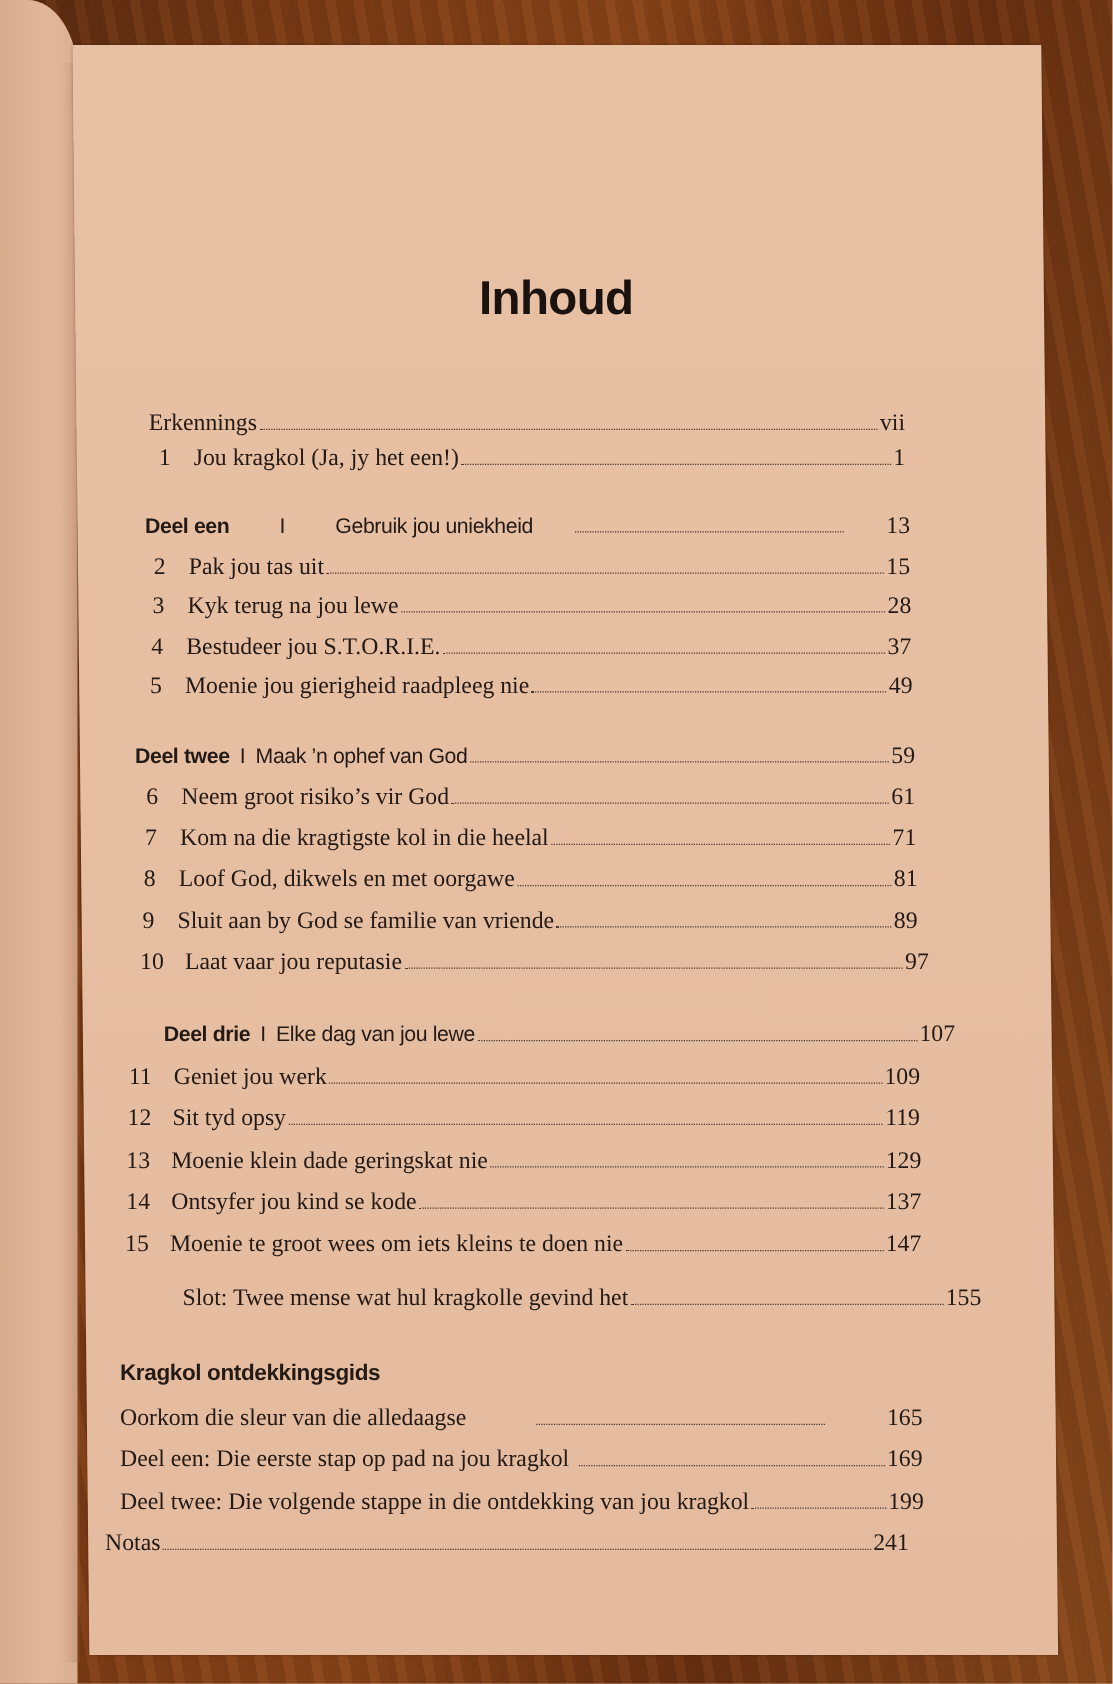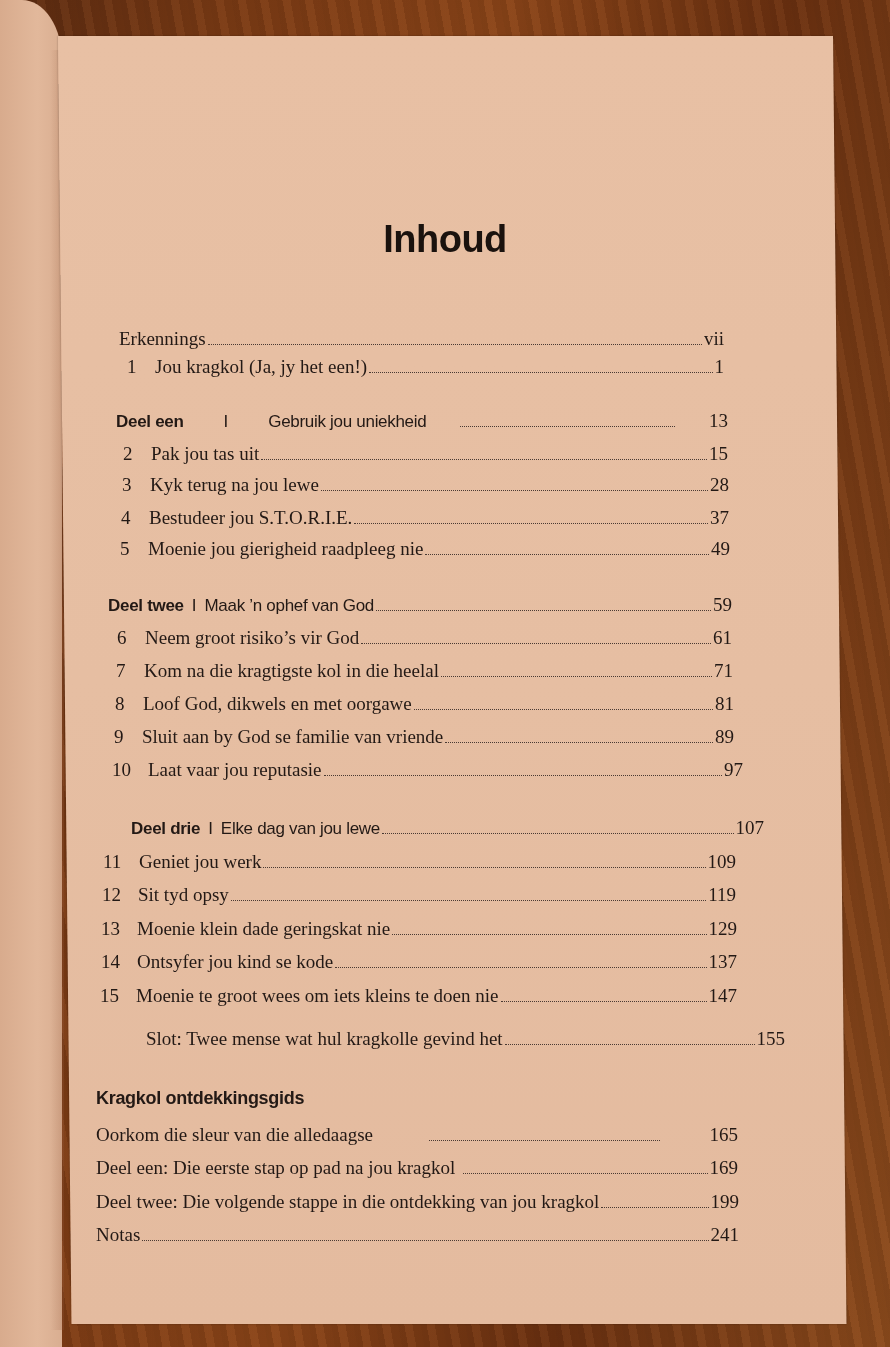--- a/index.html
+++ b/index.html
@@ -205,18 +205,18 @@
   <div class="row" style="left:96px; top:1157px; width:642px;">
     <span>Deel een: Die eerste stap op pad na jou kragkol</span>
     <span class="leader" style="margin-left:8px;"></span>
     <span class="page-num">169</span>
   </div>
   <div class="row" style="left:96px; top:1191px; width:643px;">
     <span>Deel twee: Die volgende stappe in die ontdekking van jou kragkol</span>
     <span class="leader"></span>
     <span class="page-num">199</span>
   </div>
-  <div class="row" style="left:96px; top:1224px; width:643px;">
+  <div class="row" style="left:84px; top:1224px; width:643px;">
     <span>Notas</span>
     <span class="leader"></span>
     <span class="page-num">241</span>
   </div>
 </div>
 
 </body></html>

